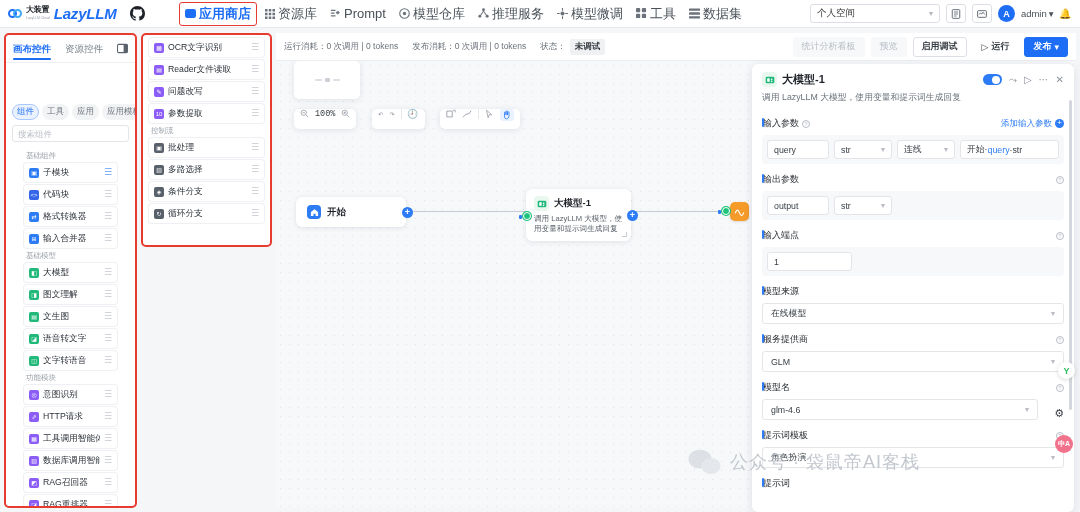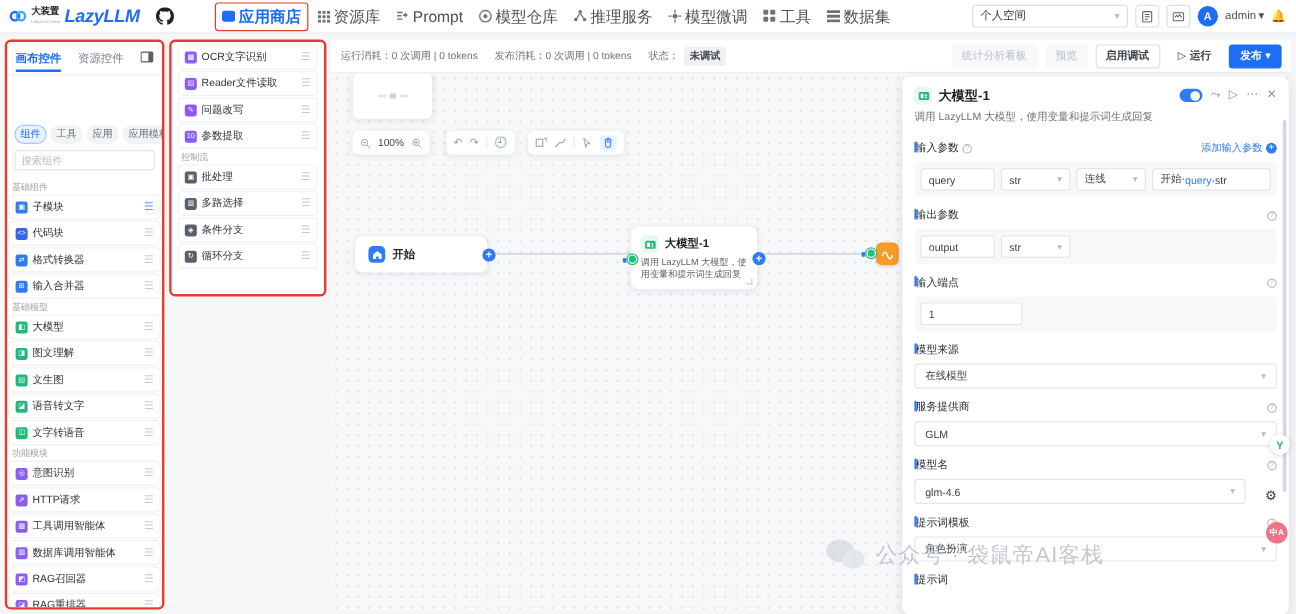--- a/index.html
+++ b/index.html
@@ -87,21 +87,21 @@
   .chip.active { background:#eaf1ff; color:#1d6ef5; border:1px solid #a9c7ff; padding:1px 4px;}
   .search-box {
     margin:0 6px 6px 6px; height:17px; border:1px solid #e3e5e9; border-radius:3px;
     display:flex; align-items:center; padding:0 5px; background:#fff;
   }
   .search-box input {
     border:none; outline:none; font-size:8.5px; flex:1; color:#333;
     font-family:inherit; background:transparent;
   }
   .search-box input::placeholder { color:#b7bcc4; }
-  .lp-scroll { flex:1; overflow:hidden; padding:0 2px; }
+  .lp-scroll { flex:1; overflow:hidden; padding:0 18px; }
   .grp-title { font-size:7.5px; color:#9aa0a8; margin:3px 0 2px 2px; }
   .comp-item {
     display:flex; align-items:center; gap:4px; height:19px; margin-bottom:3px;
     background:#fff; border-radius:3px; box-shadow:0 0 0 1px #eef0f3; padding:0 5px;
     cursor:grab;
     justify-content:space-between;
   }
   .comp-ic {
     width:10px; height:10px; border-radius:2px; flex:none;
     display:flex; align-items:center; justify-content:center;
@@ -188,22 +188,22 @@
     position:absolute; left:454px; top:141px; width:19px; height:19px;
     border-radius:5px; background:#f59b2a; display:flex;
     align-items:center; justify-content:center; box-shadow:0 1px 3px rgba(0,0,0,.12);
   }
   .mm-row { position:absolute; left:18px; top:0; width:66px; height:38px;
     background:#fff; border-radius:5px; box-shadow:0 1px 6px rgba(20,30,60,.10);
     display:flex; align-items:center; justify-content:center; gap:3px; }
   .mm-dot { height:2px; background:#dcdfe5; border-radius:1px; }
   .tb-group {
     position:absolute; height:20px; background:#fff; border-radius:5px;
-    box-shadow:0 1px 6px rgba(20,30,60,.10); display:flex; align-items:center;
-    padding:0 6px; gap:6px;
+    box-shadow:0 1px 6px rgba(20,30,60,.10); display:flex; align-items:flex-start;
+    padding:0 6px; gap:6px;font-family:Liberation Mono, monospace;
   }
   .tb-zoom { left:18px; top:48px; }
   .tb-hist { left:96px; top:48px; }
   .tb-tools { left:164px; top:48px; }
   .tb-btn { color:#9aa0a8; font-size:9px; cursor:pointer; display:flex; align-items:center;}
   .zoom-val { font-size:8.5px; color:#3a4047; }
   .tb-sep { width:1px; height:10px; background:#e7e9ed; }
   .tb-btn.active { background:#eaf1ff; border-radius:3px; padding:1px 2px; color:#2d7cf6; }
 
   

